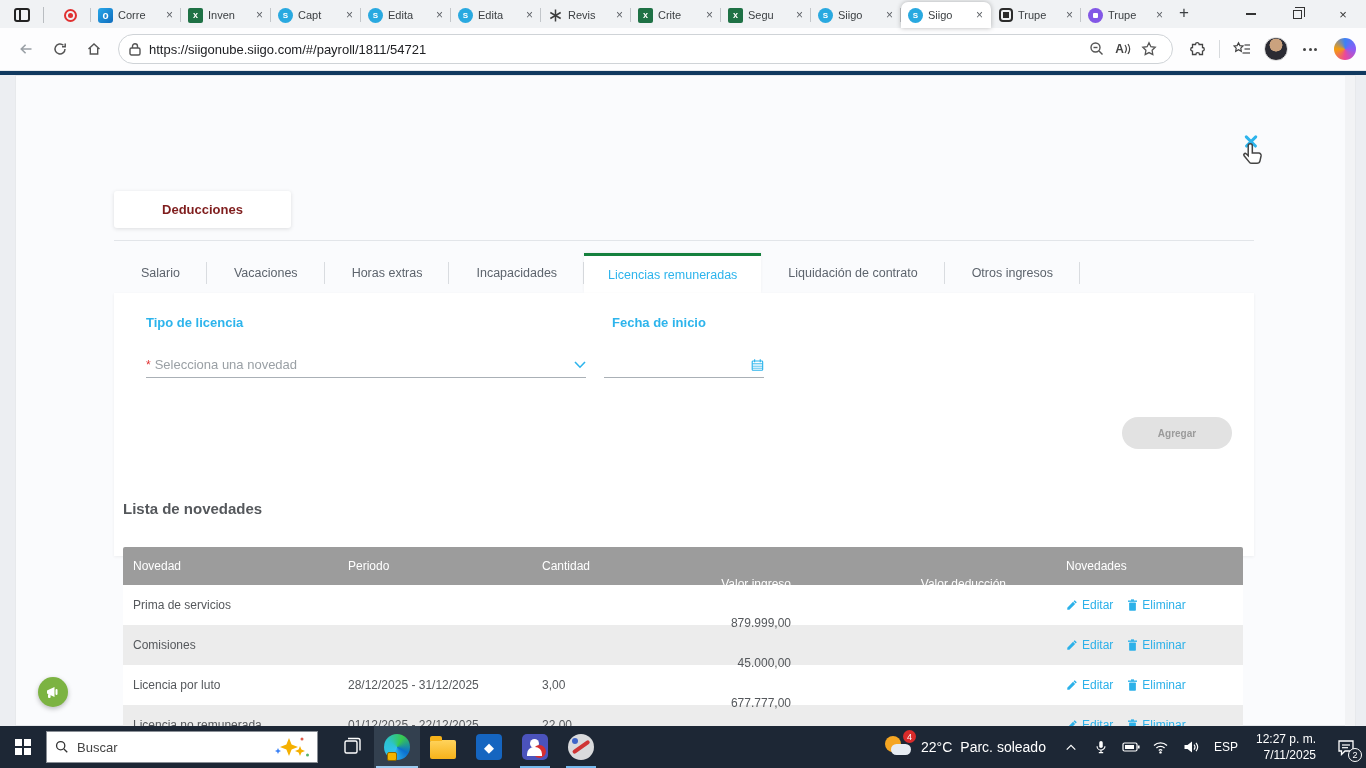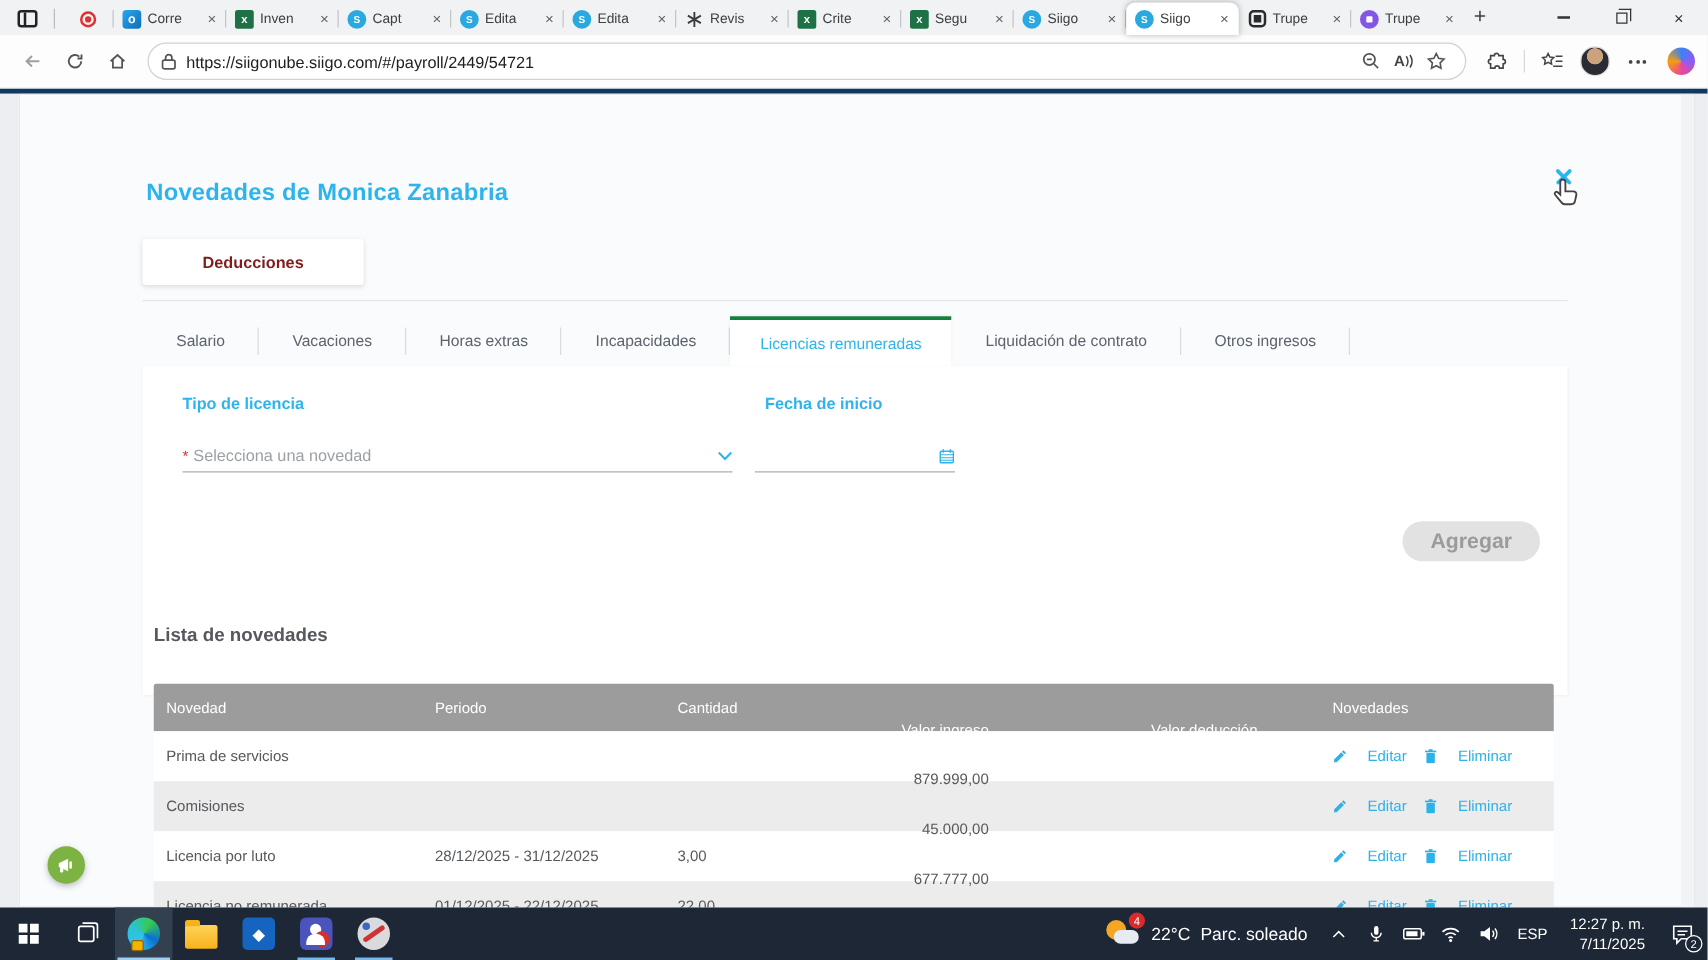--- a/index.html
+++ b/index.html
@@ -66,33 +66,33 @@
   .ptab.active { background:#fff; color:#2db4ec; border-top:3px solid #15803d; padding:0 24px; box-shadow:0 -1px 3px rgba(0,0,0,.05); }
   #formcard { position:absolute; left:98px; top:217px; width:1140px; height:263px; background:#fff; box-shadow:0 1px 3px rgba(0,0,0,.06); }
   .frow { position:absolute; left:32px; top:22px; right:25px; display:flex; }
   .fld { display:flex; flex-direction:column; }
   .flabel { font-size:13px; font-weight:bold; color:#2db4ec; margin-bottom:22px; }
   .fcontrol { border-bottom:1px solid #aab0b6; height:26px; display:flex; align-items:center; font-size:13px; color:#9aa0a5; }
   .req { color:#e03131; margin-right:4px; font-size:12px; }
   .fcontrol input { border:0; outline:0; width:100%; font-size:13px; color:#444; font-family:"Liberation Sans",sans-serif; background:transparent; }
   .fcontrol input::placeholder { color:#9aa0a5; }
   .grow { flex:1; }
-  #agregar { position:absolute; right:22px; top:124px; width:110px; height:32px; border:0; border-radius:18px; background:#e2e2e2; color:#9b9b9b; font-size:17px; font-weight:bold; font-family:"Liberation Sans",sans-serif; }
+  #agregar { position:absolute; right:22px; top:124px; width:110px; height:32px; border:0; border-radius:18px; background:#e2e2e2; color:#9b9b9b; font-size:10px; font-weight:bold; font-family:"Liberation Sans",sans-serif; }
   #list-heading { position:absolute; left:107px; top:424px; font-size:15px; font-weight:bold; color:#55585c; }
   #ntable { position:absolute; left:107px; top:471px; width:1120px; }
   .trow { display:grid; grid-template-columns:215px 190px 105px 170px 215px 1fr; align-items:center; }
   .thead { background:#9c9c9c; height:38px; border-radius:2px 2px 0 0; }
   .thead .cell { color:#fff; font-size:12px; }
   .tr { height:40px; background:#fff; }
   .tr.alt { background:#ececec; }
   .cell { padding:0 10px; font-size:12px; color:#55585c; white-space:nowrap; overflow:hidden; }
   .cell.num { text-align:right; padding-right:12px;margin-top:36px; }
   .cell.qty { padding-left:14px; }
   .cell.act { padding-left:48px; display:flex; gap:14px; align-items:center; }
-  .alink { display:flex; align-items:center; gap:16px; color:#2cb1e9; font-size:12px; }
+  .alink { display:flex; align-items:center; gap:4px; color:#2cb1e9; font-size:12px; }
   #fab { position:absolute; left:22px; top:601px; width:30px; height:30px; border-radius:50%; background:#7cb342; display:flex; align-items:center; justify-content:center; box-shadow:0 2px 5px rgba(0,0,0,.25); }
   #scrolltrack { position:absolute; right:0; top:0; width:10px; height:651px; background:#f2f3f5; }
 
   
   #taskbar { position:absolute; top:726px; left:0; width:1366px; height:42px; background:#1d2735; display:flex; align-items:center; color:#fff; }
   #startbtn { width:46px; height:42px; display:flex; align-items:center; justify-content:center; }
   .winlogo { display:grid; grid-template-columns:7px 7px; grid-template-rows:7px 7px; gap:1.5px; }
   .winlogo i { background:#fff; }
   #searchbox { width:272px; height:32px; background:#fff; border:1px solid #8a8f96; display:flex; align-items:center; padding:0 8px; margin-right:10px; }
   #searchbox input { border:0; outline:0; flex:1; font-size:13px; color:#333; margin-left:8px; font-family:"Liberation Sans",sans-serif; }
@@ -246,21 +246,21 @@
         <path d="M2.5 8 L8 3 L13.5 8 M4.3 7 V13 h7.4 V7" stroke="#555" stroke-width="1.4" fill="none"></path>
       </svg>
   </span>
   <div class="urlpill">
     <span>
       <svg width="12" height="14" viewBox="0 0 12 14">
           <rect x="1" y="6" width="10" height="7" rx="1.5" fill="none" stroke="#555" stroke-width="1.4"></rect>
           <path d="M3.5 6 V4.2 a2.5 2.5 0 0 1 5 0 V6" fill="none" stroke="#555" stroke-width="1.4"></path>
         </svg>
     </span>
-    <span class="urltext">https://siigonube.siigo.com/#/payroll/2449/54721</span>
+    <span class="urltext">https://siigonube.siigo.com/#/payroll/1811/54721</span>
     <span class="pill-ico">
       <svg width="16" height="16" viewBox="0 0 16 16">
           <circle cx="6.5" cy="6.5" r="4.5" stroke="#555" stroke-width="1.4" fill="none"></circle>
           <line x1="4.5" y1="6.5" x2="8.5" y2="6.5" stroke="#555" stroke-width="1.4"></line>
           <line x1="10" y1="10" x2="13.5" y2="13.5" stroke="#555" stroke-width="1.4"></line>
         </svg>
     </span>
     <span class="pill-ico ra">A<svg width="7" height="12" viewBox="0 0 7 12">
           <path d="M1 2 a7 7 0 0 1 0 8 M4 1 a9 9 0 0 1 0 10" stroke="#444" stroke-width="1.2" fill="none"></path>
         </svg></span>
@@ -293,21 +293,20 @@
         <i></i>
         <i></i>
       </span>
     </span>
   <span class="copilot"></span>
 </div>
 <div id="navyline"></div>
 
 <div id="page">
   <div id="panel">
-    <div id="modal-title">Novedades de Monica Zanabria</div>
     <div id="modal-close">
         <i></i>
         <b></b>
       </div>
     <div id="cursor-hand">
       <svg width="22" height="26" viewBox="0 0 16 19">
           <path d="M6 1.2 c-.9 0 -1.5.7 -1.5 1.5 V10 L3 8.6 c-1 -.8 -2.3.5 -1.5 1.5 l3.8 4.6 c.4.6 1.1.9 1.8.9 h3.8 c1.1 0 2 -.8 2.2 -1.8 l.8 -3.6 c.2 -1.1 -.6 -2.1 -1.7 -2.1 H7.5 V2.7 C7.5 1.9 6.9 1.2 6 1.2 Z" fill="#fff" stroke="#444" stroke-width="1.1"></path>
         </svg>
     </div>
 
@@ -499,20 +498,34 @@
 
 <div id="taskbar">
   <div id="startbtn">
       <span class="winlogo">
         <i></i>
         <i></i>
         <i></i>
         <i></i>
       </span>
     </div>
+  <div id="searchbox">
+    <svg width="14" height="14" viewBox="0 0 16 16">
+        <circle cx="6.5" cy="6.5" r="4.7" stroke="#333" stroke-width="1.5" fill="none"></circle>
+        <line x1="10.2" y1="10.2" x2="14" y2="14" stroke="#333" stroke-width="1.5"></line>
+      </svg>
+    <input type="text" placeholder="Buscar" style="">
+    <svg width="34" height="22" viewBox="0 0 34 22">
+      <polygon points="14,2 16.6,8.4 23,11 16.6,13.6 14,20 11.4,13.6 5,11 11.4,8.4" fill="#f5b000"></polygon>
+      <polygon points="25,10 26.4,13.6 30,15 26.4,16.4 25,20 23.6,16.4 20,15 23.6,13.6" fill="#f5b000"></polygon>
+      <polygon points="3,12 3.9,14.1 6,15 3.9,15.9 3,18 2.1,15.9 0,15 2.1,14.1" fill="#3b82f6"></polygon>
+      <circle cx="27" cy="3" r="1.5" fill="#e05c4b"></circle>
+        <circle cx="32.5" cy="19" r="1.5" fill="#58b368"></circle>
+    </svg>
+  </div>
   <div class="tb-ico">
     <svg width="20" height="20" viewBox="0 0 20 20">
         <rect x="4" y="4" width="12" height="12" rx="1.5" fill="none" stroke="#fff" stroke-width="1.4"></rect>
         <path d="M7 1.5 h10 a2 2 0 0 1 2 2 v10" fill="none" stroke="#fff" stroke-width="1.4"></path>
       </svg>
   </div>
   <div class="tb-ico activeapp open">
       <span class="edge-ball">
         <span class="edge-lock"></span>
       </span>

